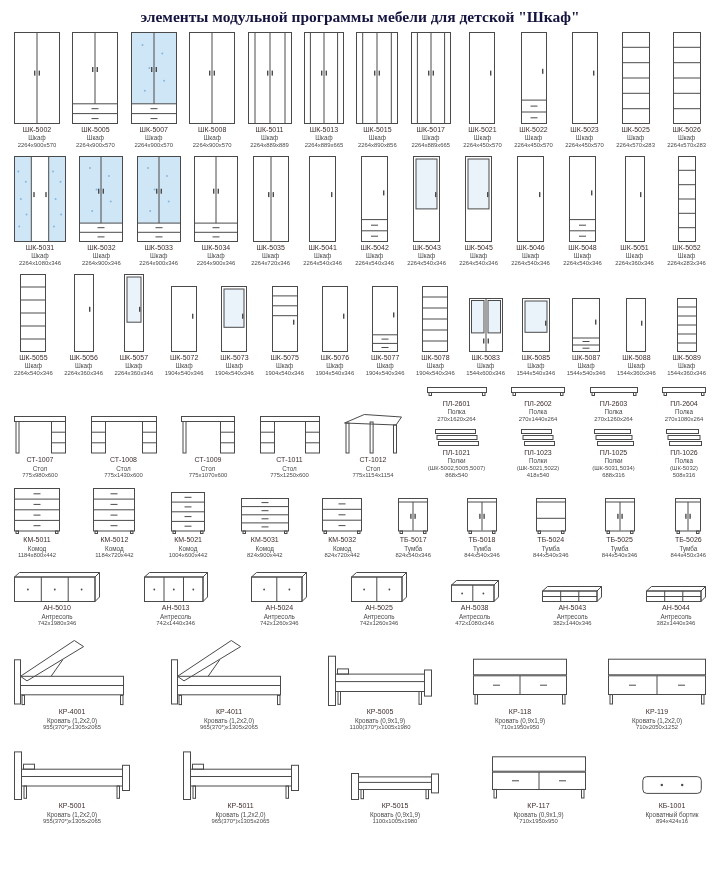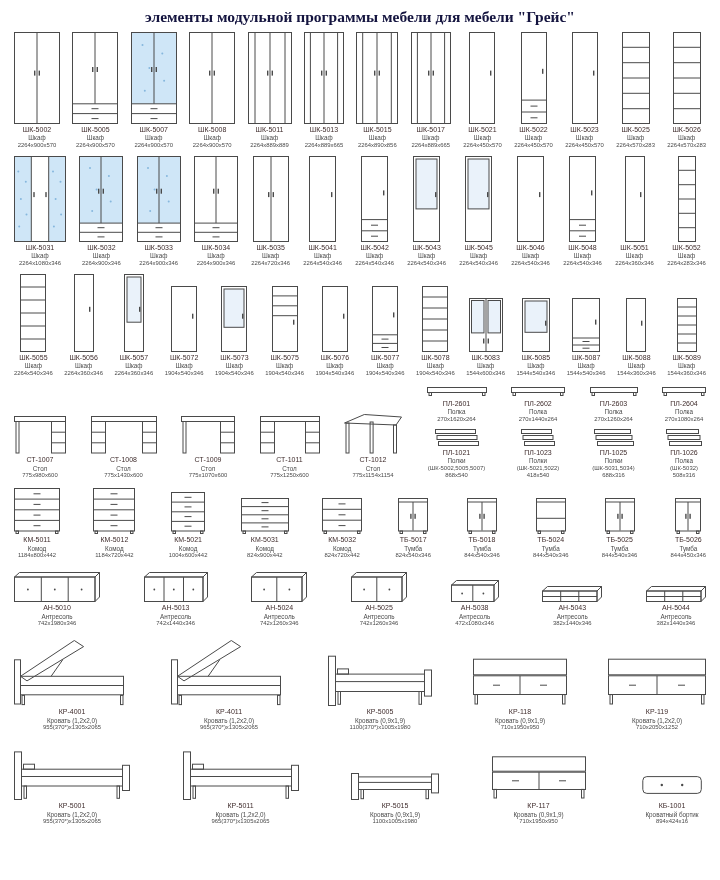--- a/index.html
+++ b/index.html
@@ -35,21 +35,21 @@
   .art svg{display:block;}
   figcaption div{text-align:center;white-space:nowrap;line-height:1.2;}
   .item-code{font-size:7px;color:#3f2c2c;margin-top:2px;}
   .item-type{font-size:6.3px;color:#4a4a4a;}
   .item-note{font-size:5.9px;color:#4a4a4a;}
   .item-dims{font-size:5.9px;color:#4a4a4a;}
 </style>
 </head>
 <body>
 
-<h1>элементы модульной программы мебели для мебели "Грейс"</h1>
+<h1>элементы модульной программы мебели для детской "Шкаф"</h1>
 <div id="catalog">
     <div class="row">
       <figure class="item">
         <div class="art" style="height: 92px;">
           <svg xmlns="http://www.w3.org/2000/svg" width="46" height="92" viewBox="0 0 46 92">
             <rect x="0.5" y="0.5" width="45.0" height="91.0" fill="none" stroke="#4a4a4a" stroke-width="1"></rect>
             <line x1="23.0" y1="0.5" x2="23.0" y2="91.5" stroke="#4a4a4a" stroke-width="1"></line>
             <rect x="20.0" y="38.6" width="1.4" height="5.0" fill="#4a4a4a" stroke="none"></rect>
             <rect x="24.6" y="38.6" width="1.4" height="5.0" fill="#4a4a4a" stroke="none"></rect>
           </svg>

